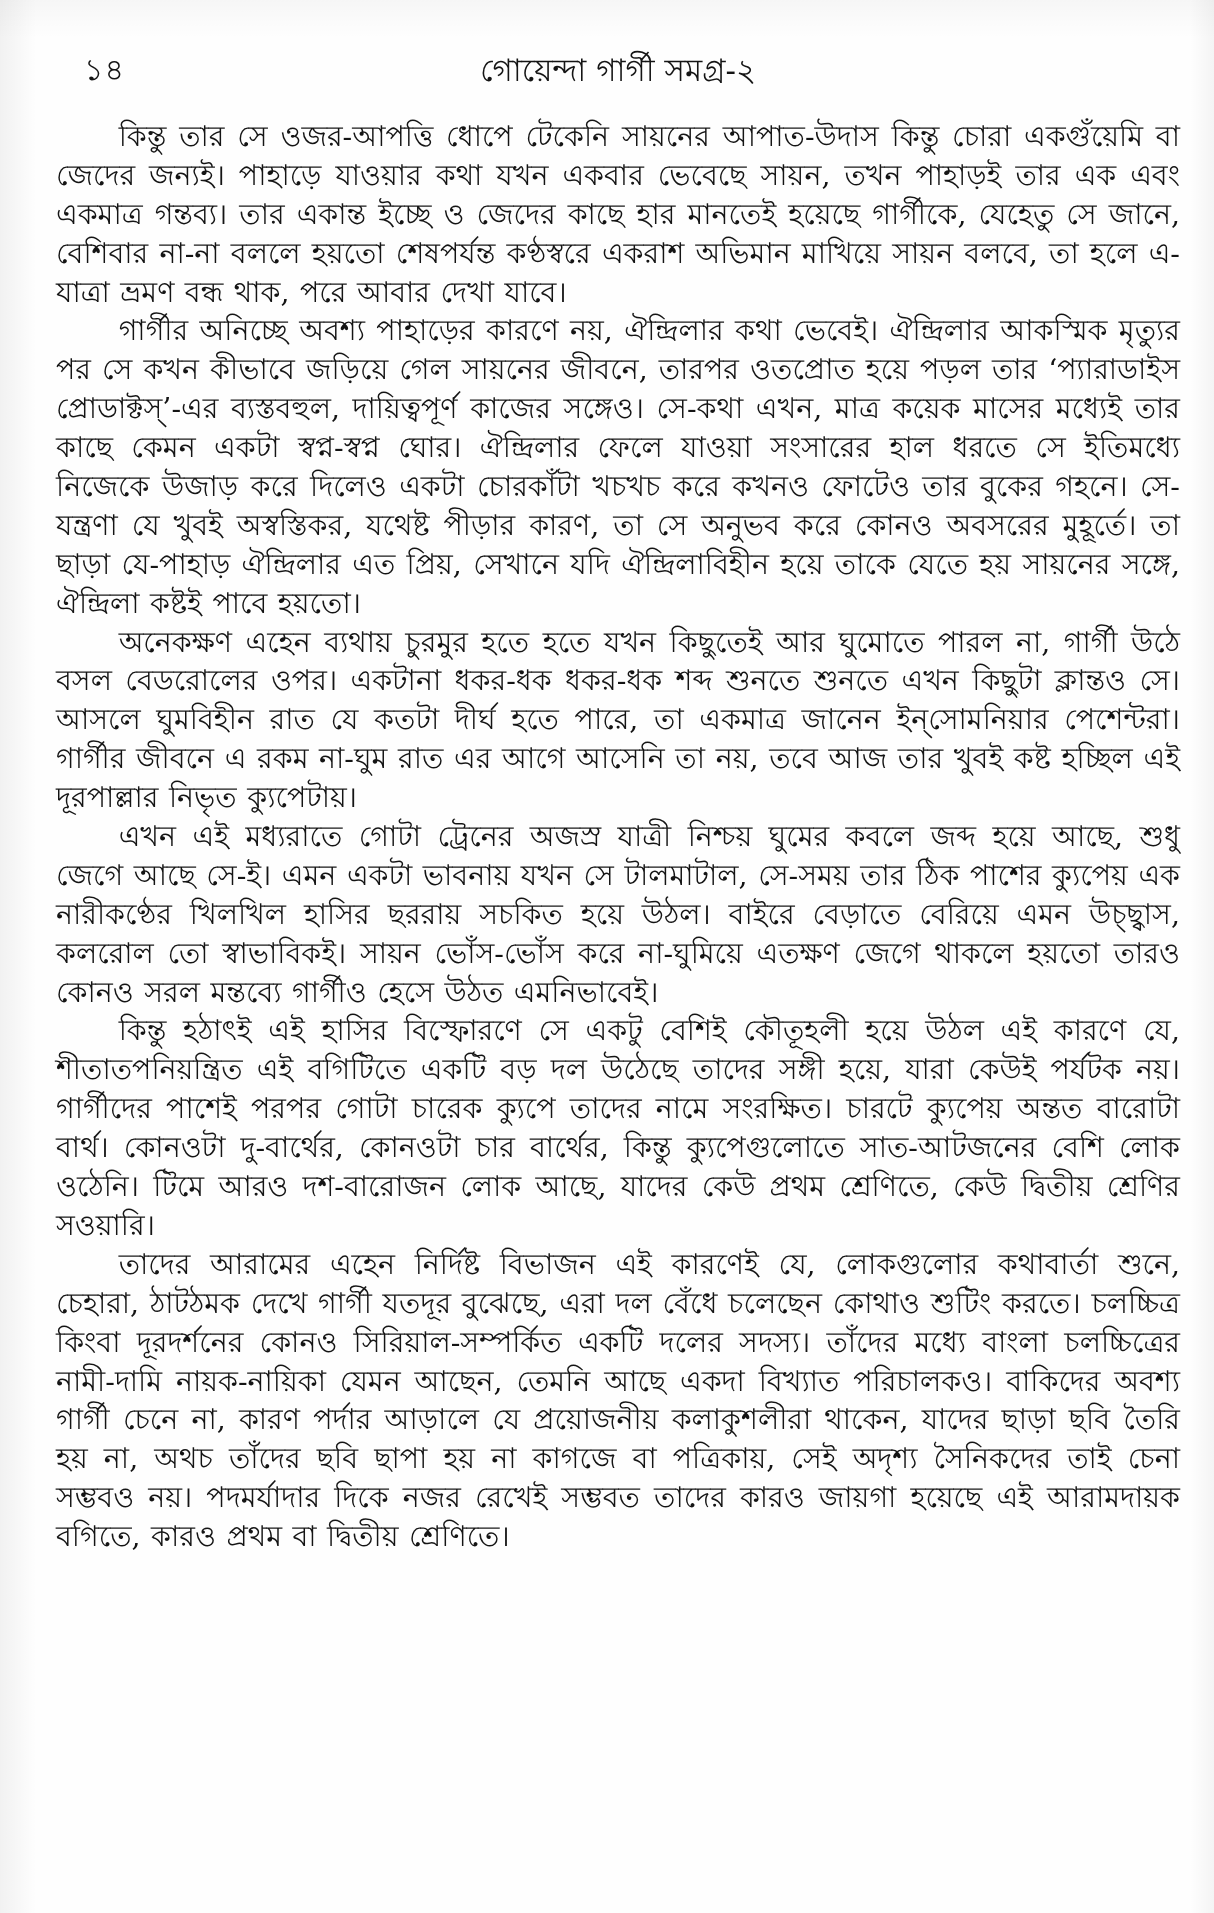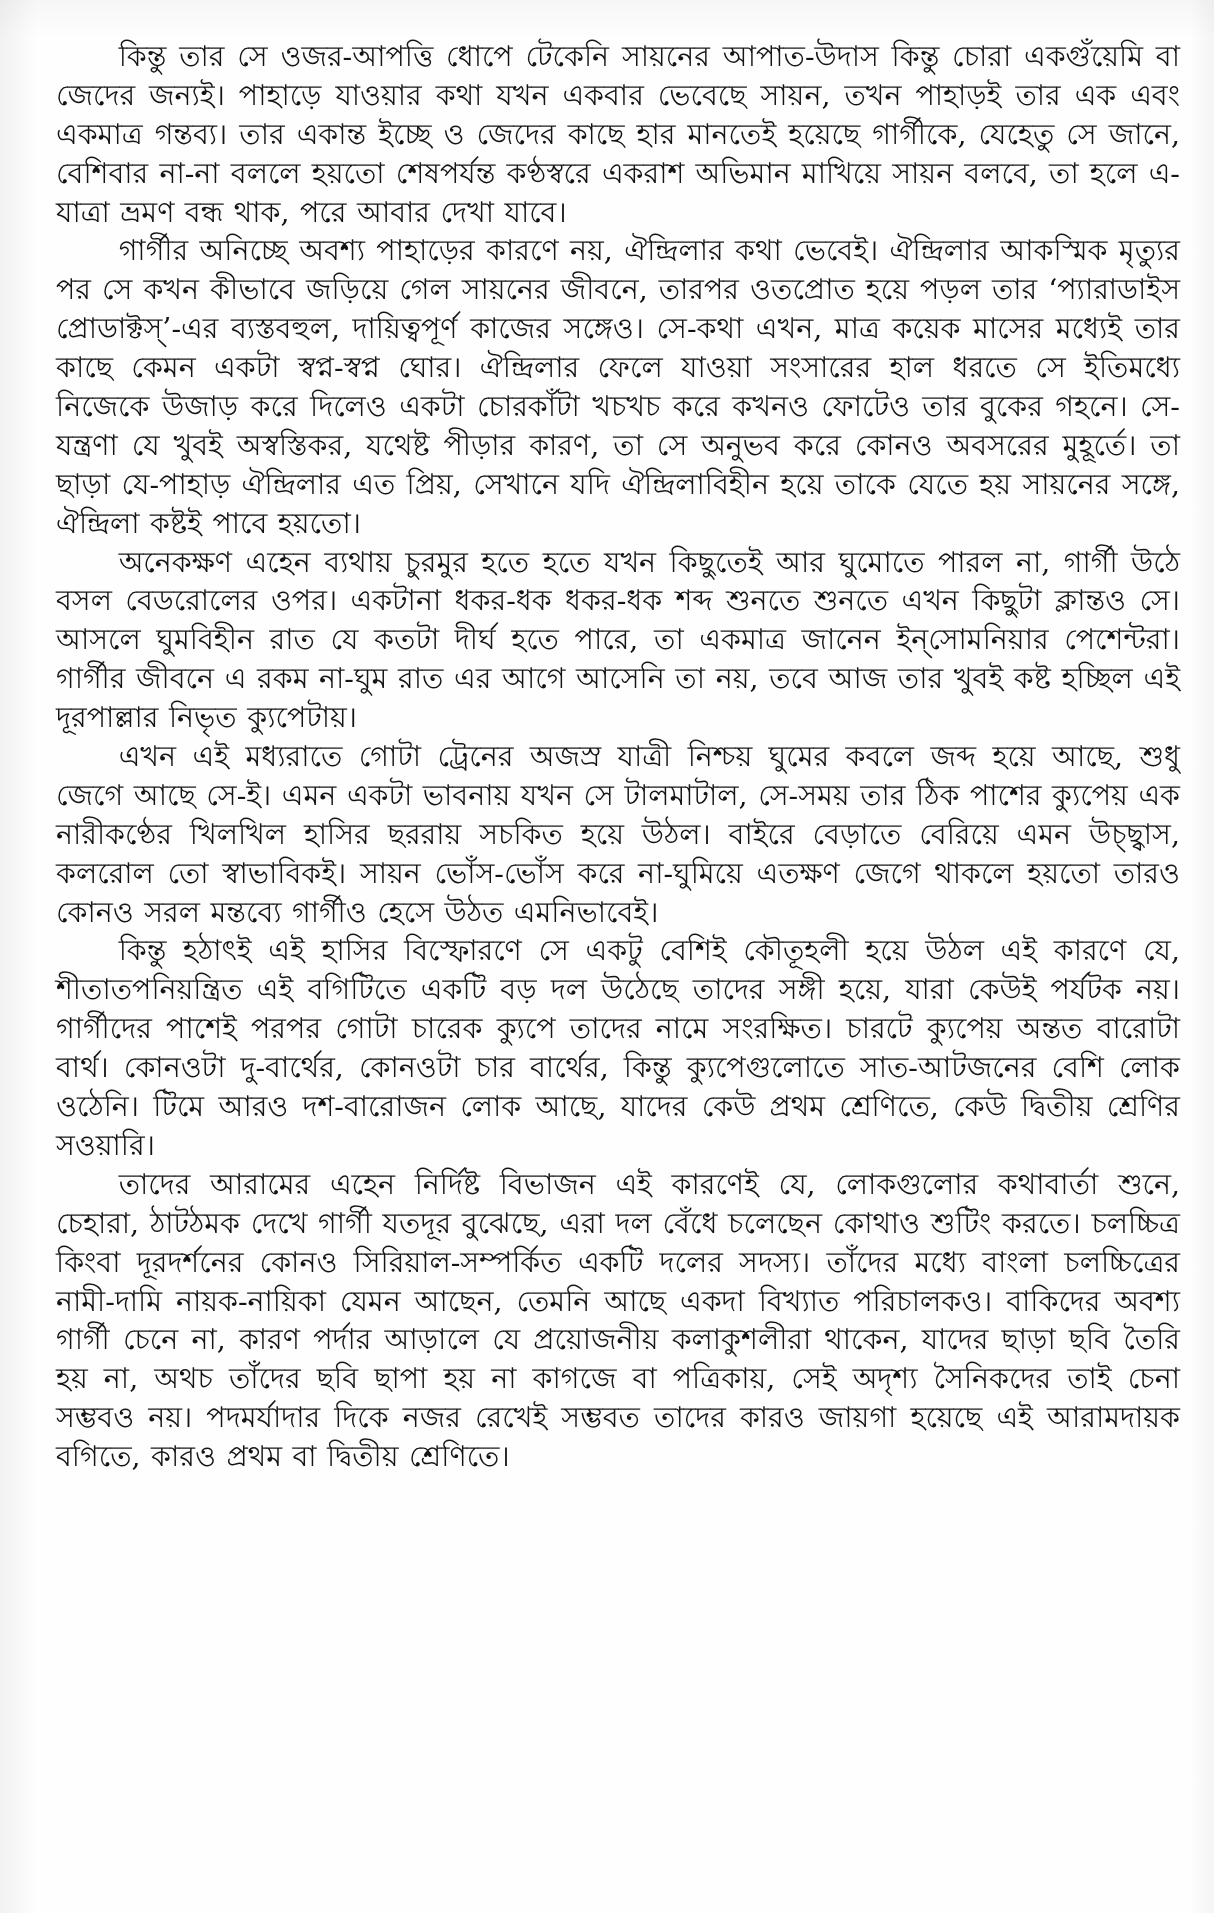--- a/index.html
+++ b/index.html
@@ -61,20 +61,24 @@
     margin: 0;
     padding: 0;
     text-indent: 2.2em;
     word-spacing: 0.05em;
   }
 </style>
 </head>
 <body>
 
 <div class="scan-page">
+  <div class="page-header">
+    <span class="page-number">১৪</span>
+    <span class="book-title">গোয়েন্দা গার্গী সমগ্র-২</span>
+  </div>
   <div class="body-text">
     <p>কিন্তু তার সে ওজর-আপত্তি ধোপে টেকেনি সায়নের আপাত-উদাস কিন্তু চোরা একগুঁয়েমি বা জেদের জন্যই। পাহাড়ে যাওয়ার কথা যখন একবার ভেবেছে সায়ন, তখন পাহাড়ই তার এক এবং একমাত্র গন্তব্য। তার একান্ত ইচ্ছে ও জেদের কাছে হার মানতেই হয়েছে গার্গীকে, যেহেতু সে জানে, বেশিবার না-না বললে হয়তো শেষপর্যন্ত কণ্ঠস্বরে একরাশ অভিমান মাখিয়ে সায়ন বলবে, তা হলে এ-যাত্রা ভ্রমণ বন্ধ থাক, পরে আবার দেখা যাবে।</p>
     <p>গার্গীর অনিচ্ছে অবশ্য পাহাড়ের কারণে নয়, ঐন্দ্রিলার কথা ভেবেই। ঐন্দ্রিলার আকস্মিক মৃত্যুর পর সে কখন কীভাবে জড়িয়ে গেল সায়নের জীবনে, তারপর ওতপ্রোত হয়ে পড়ল তার ‘প্যারাডাইস প্রোডাক্টস্‌’-এর ব্যস্তবহুল, দায়িত্বপূর্ণ কাজের সঙ্গেও। সে-কথা এখন, মাত্র কয়েক মাসের মধ্যেই তার কাছে কেমন একটা স্বপ্ন-স্বপ্ন ঘোর। ঐন্দ্রিলার ফেলে যাওয়া সংসারের হাল ধরতে সে ইতিমধ্যে নিজেকে উজাড় করে দিলেও একটা চোরকাঁটা খচখচ করে কখনও ফোটেও তার বুকের গহনে। সে-যন্ত্রণা যে খুবই অস্বস্তিকর, যথেষ্ট পীড়ার কারণ, তা সে অনুভব করে কোনও অবসরের মুহূর্তে। তা ছাড়া যে-পাহাড় ঐন্দ্রিলার এত প্রিয়, সেখানে যদি ঐন্দ্রিলাবিহীন হয়ে তাকে যেতে হয় সায়নের সঙ্গে, ঐন্দ্রিলা কষ্টই পাবে হয়তো।</p>
     <p>অনেকক্ষণ এহেন ব্যথায় চুরমুর হতে হতে যখন কিছুতেই আর ঘুমোতে পারল না, গার্গী উঠে বসল বেডরোলের ওপর। একটানা ধকর-ধক ধকর-ধক শব্দ শুনতে শুনতে এখন কিছুটা ক্লান্তও সে। আসলে ঘুমবিহীন রাত যে কতটা দীর্ঘ হতে পারে, তা একমাত্র জানেন ইন্‌সোমনিয়ার পেশেন্টরা। গার্গীর জীবনে এ রকম না-ঘুম রাত এর আগে আসেনি তা নয়, তবে আজ তার খুবই কষ্ট হচ্ছিল এই দূরপাল্লার নিভৃত ক্যুপেটায়।</p>
     <p>এখন এই মধ্যরাতে গোটা ট্রেনের অজস্র যাত্রী নিশ্চয় ঘুমের কবলে জব্দ হয়ে আছে, শুধু জেগে আছে সে-ই। এমন একটা ভাবনায় যখন সে টালমাটাল, সে-সময় তার ঠিক পাশের ক্যুপেয় এক নারীকণ্ঠের খিলখিল হাসির ছররায় সচকিত হয়ে উঠল। বাইরে বেড়াতে বেরিয়ে এমন উচ্ছ্বাস, কলরোল তো স্বাভাবিকই। সায়ন ভোঁস-ভোঁস করে না-ঘুমিয়ে এতক্ষণ জেগে থাকলে হয়তো তারও কোনও সরল মন্তব্যে গার্গীও হেসে উঠত এমনিভাবেই।</p>
     <p>কিন্তু হঠাৎই এই হাসির বিস্ফোরণে সে একটু বেশিই কৌতূহলী হয়ে উঠল এই কারণে যে, শীতাতপনিয়ন্ত্রিত এই বগিটিতে একটি বড় দল উঠেছে তাদের সঙ্গী হয়ে, যারা কেউই পর্যটক নয়। গার্গীদের পাশেই পরপর গোটা চারেক ক্যুপে তাদের নামে সংরক্ষিত। চারটে ক্যুপেয় অন্তত বারোটা বার্থ। কোনওটা দু-বার্থের, কোনওটা চার বার্থের, কিন্তু ক্যুপেগুলোতে সাত-আটজনের বেশি লোক ওঠেনি। টিমে আরও দশ-বারোজন লোক আছে, যাদের কেউ প্রথম শ্রেণিতে, কেউ দ্বিতীয় শ্রেণির সওয়ারি।</p>
     <p>তাদের আরামের এহেন নির্দিষ্ট বিভাজন এই কারণেই যে, লোকগুলোর কথাবার্তা শুনে, চেহারা, ঠাটঠমক দেখে গার্গী যতদূর বুঝেছে, এরা দল বেঁধে চলেছেন কোথাও শুটিং করতে। চলচ্চিত্র কিংবা দূরদর্শনের কোনও সিরিয়াল-সম্পর্কিত একটি দলের সদস্য। তাঁদের মধ্যে বাংলা চলচ্চিত্রের নামী-দামি নায়ক-নায়িকা যেমন আছেন, তেমনি আছে একদা বিখ্যাত পরিচালকও। বাকিদের অবশ্য গার্গী চেনে না, কারণ পর্দার আড়ালে যে প্রয়োজনীয় কলাকুশলীরা থাকেন, যাদের ছাড়া ছবি তৈরি হয় না, অথচ তাঁদের ছবি ছাপা হয় না কাগজে বা পত্রিকায়, সেই অদৃশ্য সৈনিকদের তাই চেনা সম্ভবও নয়। পদমর্যাদার দিকে নজর রেখেই সম্ভবত তাদের কারও জায়গা হয়েছে এই আরামদায়ক বগিতে, কারও প্রথম বা দ্বিতীয় শ্রেণিতে।</p>
   </div>
 </div>
 

